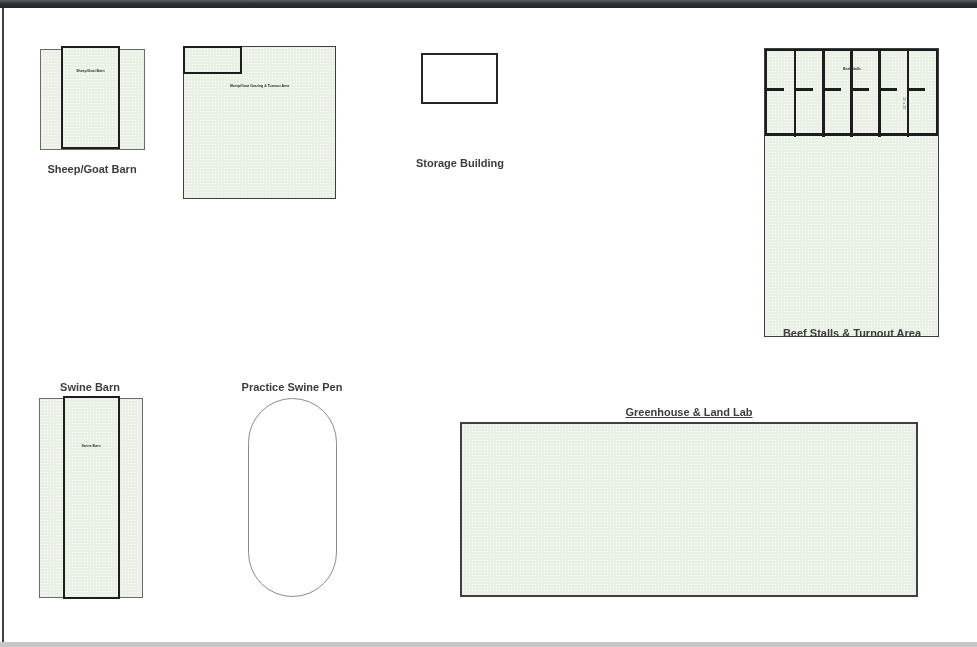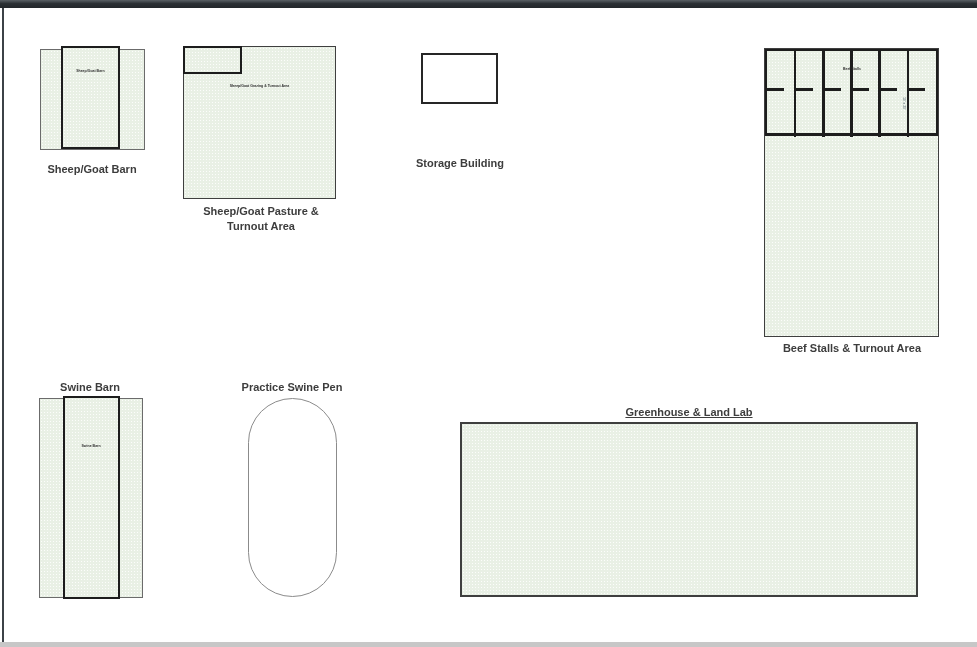--- a/index.html
+++ b/index.html
@@ -68,24 +68,20 @@
     </div>
   </div>
   <div class="label" style="left:27px; top:162px; width:130px;">Sheep/Goat Barn</div>
 
   <div class="area outer-med" style="left:183px; top:46px; width:153px; height:153px;">
     <div class="tiny-wrap" style="top:37px;">
       <span class="tiny">Sheep/Goat Grazing &amp; Turnout Area</span>
     </div>
   </div>
   <div class="area inner-thick" style="left:183px; top:46px; width:59px; height:28px;"></div>
-  <div class="label" style="left:186px; top:204px; width:150px;">
-    <span>Sheep/Goat Pasture &amp;</span><br>
-    <span>Turnout Area</span>
-  </div>
 
   <div class="white-box" style="left:421px; top:53px; width:77px; height:51px;"></div>
   <div class="label" style="left:395px; top:116px; width:130px;margin-top:40px;">Storage Building</div>
 
   <div class="area outer-med" style="left:764px; top:48px; width:175px; height:289px;">
     <div class="beef-rows">
         <div class="stall-divider" style="left: 26.9167px;"></div>
         <div class="stall-divider" style="left: 55.0833px;"></div>
         <div class="stall-divider" style="left: 83.25px;"></div>
         <div class="stall-divider" style="left: 111.417px;"></div>
@@ -96,21 +92,21 @@
         <div class="stall-gate" style="left: 84.5px; width: 17.4633px;"></div>
         <div class="stall-gate" style="left: 112.667px; width: 17.4633px;"></div>
         <div class="stall-gate" style="left: 140.833px; width: 17.4633px;"></div>
       </div>
     <div class="beef-rows-bottom"></div>
     <div class="tiny-wrap" style="top:18px;">
       <span class="tiny">Beef Stalls</span>
     </div>
     <div class="dim-vertical" style="left:136px; top:48px;">10' x 20'</div>
   </div>
-  <div class="label" style="left:772px; top:341px; width:160px;">Beef Stalls &amp; Turnout Area</div>
+  <div class="label" style="left:772px; top:326px; width:160px;">Beef Stalls &amp; Turnout Area</div>
 
   <div class="label" style="left:25px; top:380px; width:130px;">Swine Barn</div>
   <div class="area outer-thin" style="left:39px; top:398px; width:104px; height:200px;"></div>
   <div class="area inner-thick" style="left:63px; top:396px; width:57px; height:203px;">
     <div class="tiny-wrap" style="top:46px;">
       <span class="tiny">Swine Barn</span>
     </div>
   </div>
 
   <div class="label" style="left:227px; top:380px; width:130px;">Practice Swine Pen</div>

